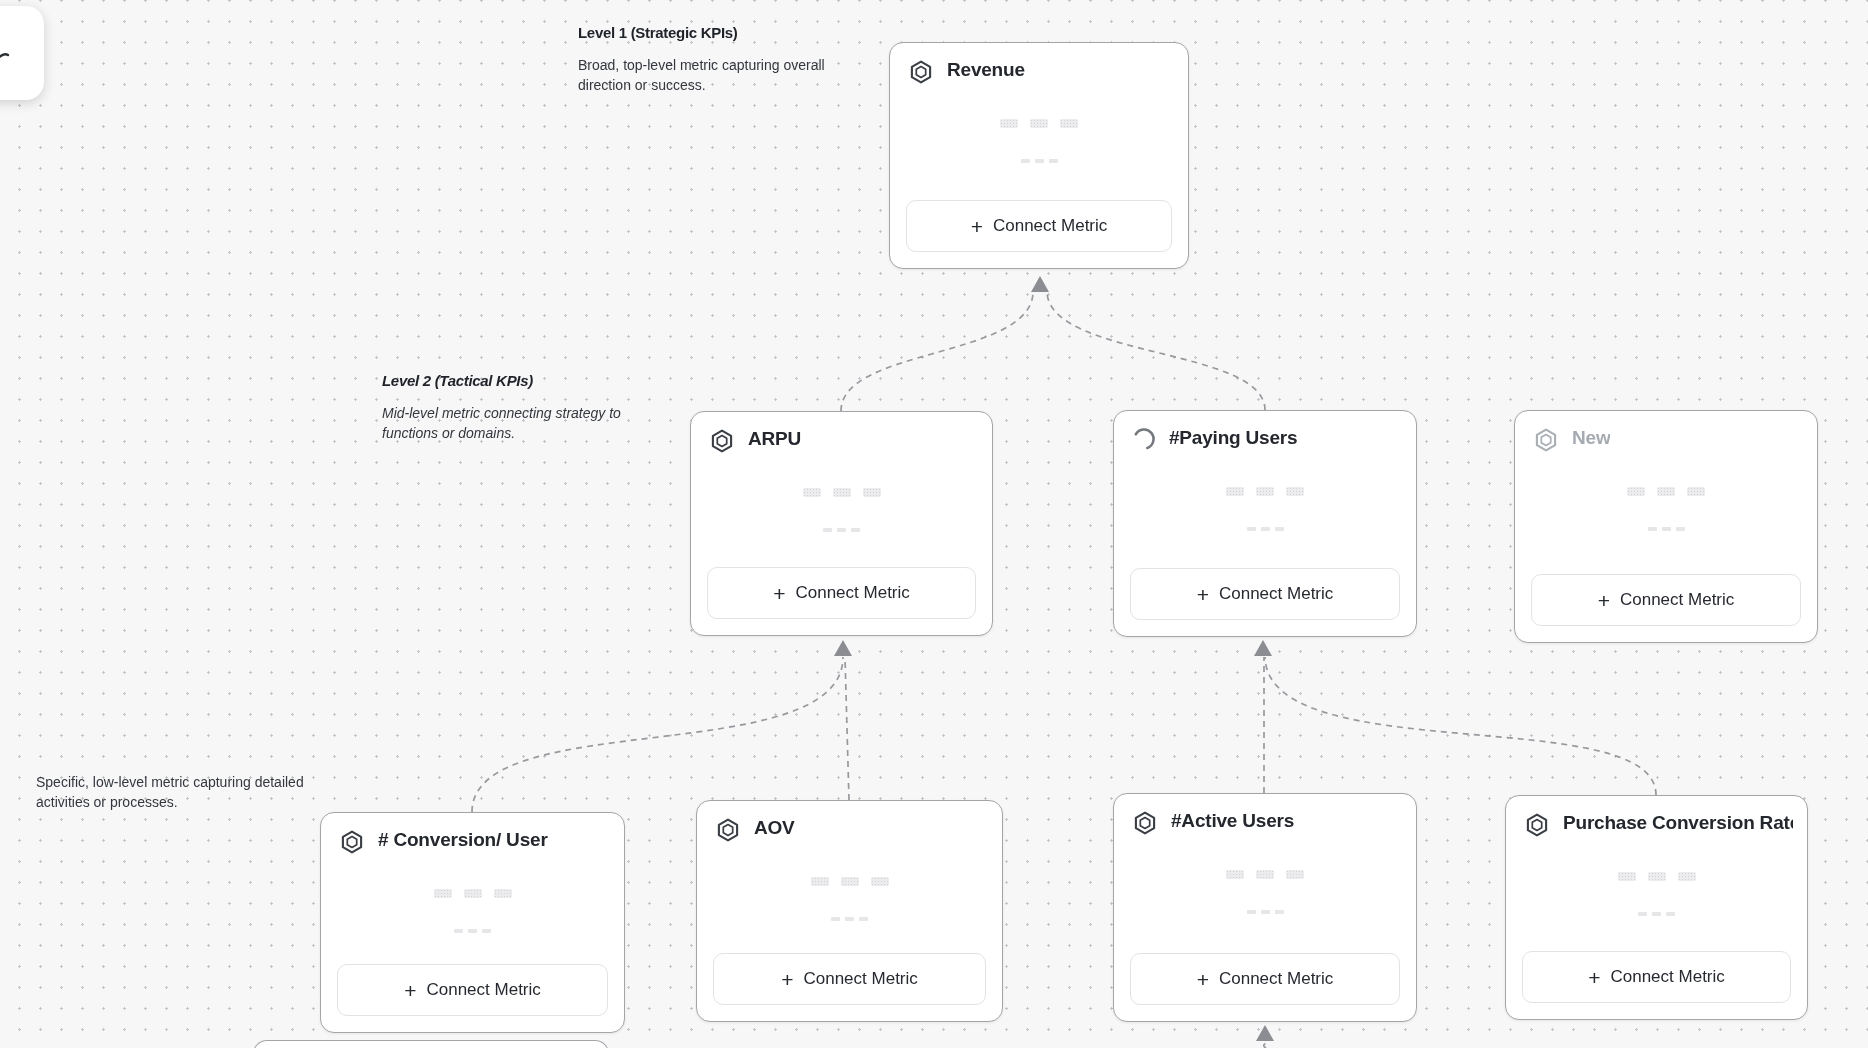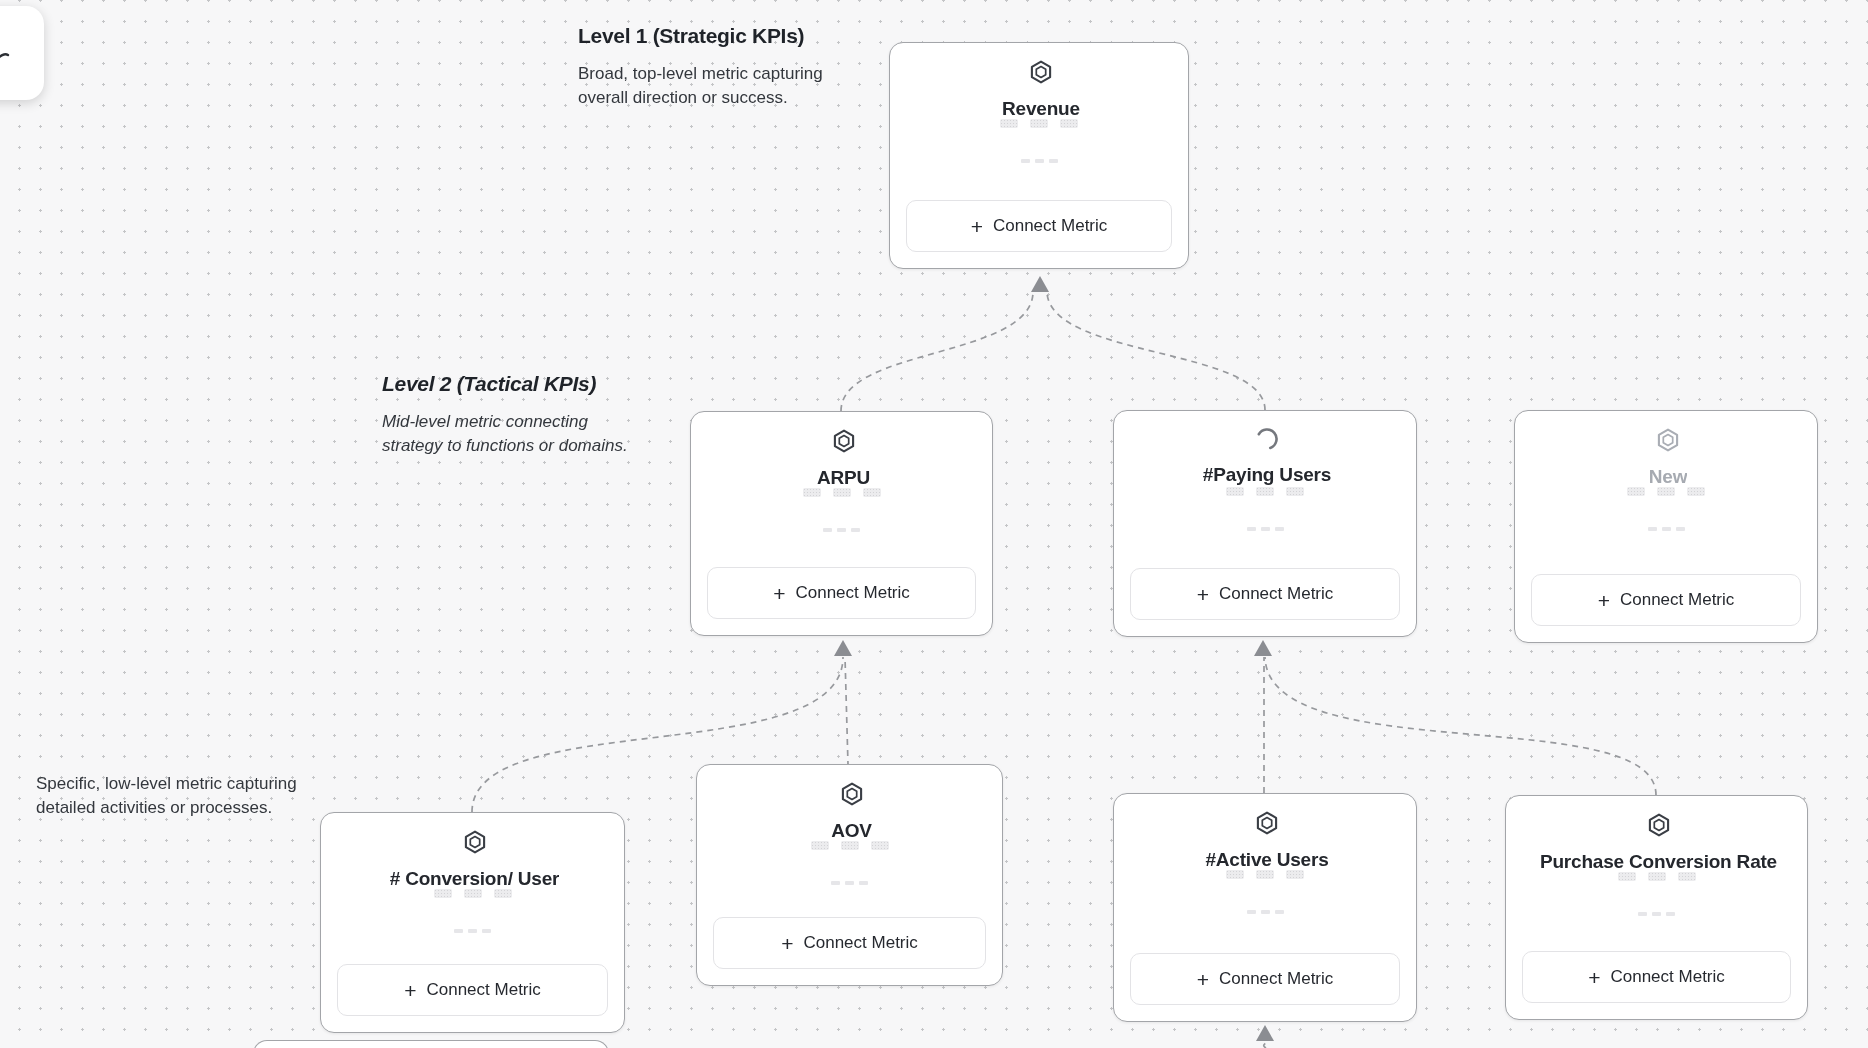--- a/index.html
+++ b/index.html
@@ -17,41 +17,41 @@
     background-position:9px 11px;
   }
   #edges{position:absolute;left:0;top:0;z-index:1;}
   .edge{fill:none;stroke:#97999d;stroke-width:1.7;stroke-dasharray:6 5;}
   .arrowhead{fill:#8b8d92;stroke:none;}
 
   
   .level-group{position:absolute;z-index:2;}
   .level-title{
     margin:0 0 14px 0;
-    font-size:21px;font-weight:700;color:#1f2329;letter-spacing:-0.3px;
+    font-size:15px;font-weight:700;color:#1f2329;letter-spacing:-0.3px;
   }
   .level-desc{
-    margin:0;font-size:17px;line-height:1.43;color:#33373d;
+    margin:0;font-size:14px;line-height:1.43;color:#33373d;
   }
   .level-1{left:578px;top:24px;width:286px;}
   .level-2{left:382px;top:372px;width:266px;font-style:italic;}
   .level-3{left:36px;top:772px;width:306px;}
 
   
   .card{
     position:absolute;z-index:3;
     background:#ffffff;
     border:1.3px solid #a3a5a9;
     border-radius:14px;
     box-shadow:0 1px 3px rgba(0,0,0,0.07);
     box-sizing:border-box;
   }
   .card-header{
     position:absolute;left:18px;top:16px;right:14px;
-    display:flex;align-items:center;gap:13px;flex-direction:column;
+    display:flex;gap:13px;
   }
   .card-icon{display:flex;flex:0 0 auto;}
   .card-title{
     font-size:19px;font-weight:700;color:#24272d;letter-spacing:-0.2px;
     white-space:nowrap;overflow:hidden;
   }
   .card.muted .card-title{color:#a6aab1;}
   .skel-row{
     position:absolute;left:0;right:0;
     display:flex;justify-content:center;gap:12px;
@@ -240,21 +240,21 @@
     <div class="skel-row r2">
       <span class="skel-dash"></span>
           <span class="skel-dash"></span>
           <span class="skel-dash"></span>
     </div>
     <button class="connect-btn">
       <span class="plus-glyph">+</span>
       <span>Connect Metric</span>
     </button>
       </div>
-      <div class="card" style="left: 696px; top: 764px; width: 307px; height: 222px;">
+      <div class="card" style="left: 696px; top: 800px; width: 307px; height: 222px;">
     <div class="card-header">
       <span class="card-icon">
             <svg width="26" height="26" viewBox="0 0 26 26" fill="none">
     <path d="M13 2.6 L22.1 7.85 V18.15 L13 23.4 L3.9 18.15 V7.85 Z" stroke="#3a3e45" stroke-width="2.1" stroke-linejoin="round"></path>
     <path d="M13 7.6 L17.7 10.3 V15.7 L13 18.4 L8.3 15.7 V10.3 Z" stroke="#3a3e45" stroke-width="1.7" stroke-linejoin="round"></path>
   </svg>
           </span>
       <span class="card-title">AOV</span>
     </div>
     <div class="skel-row r1">

